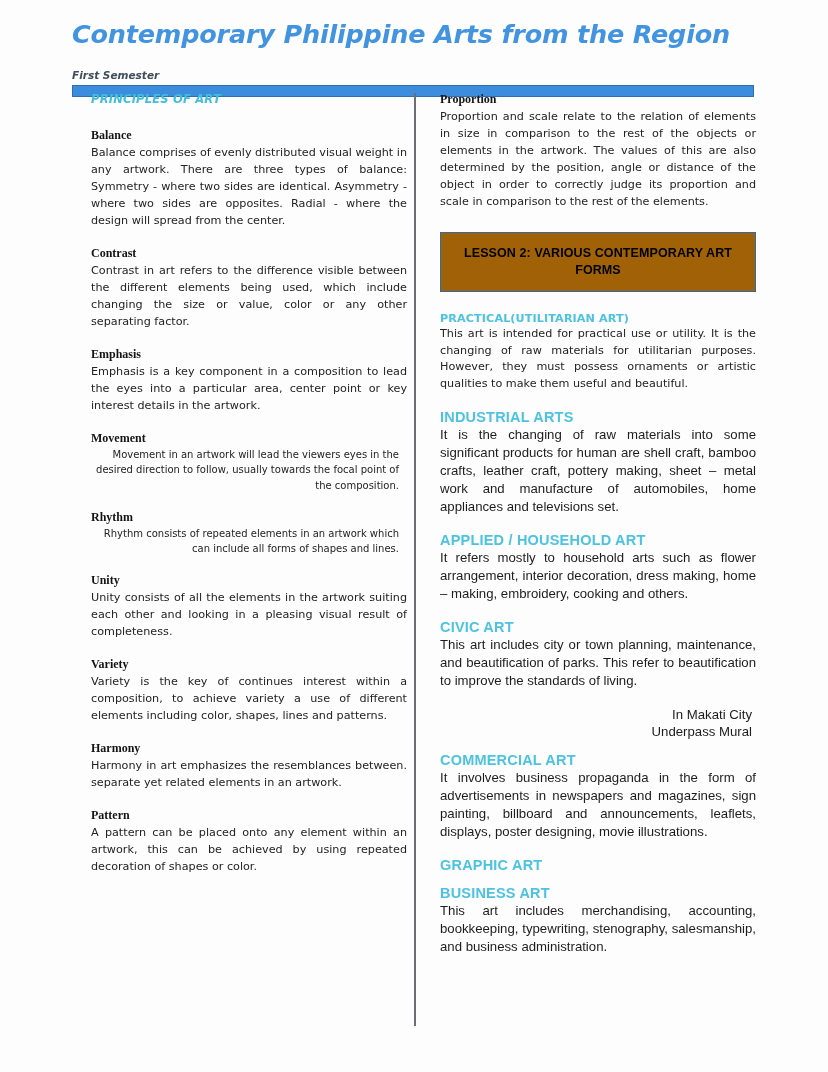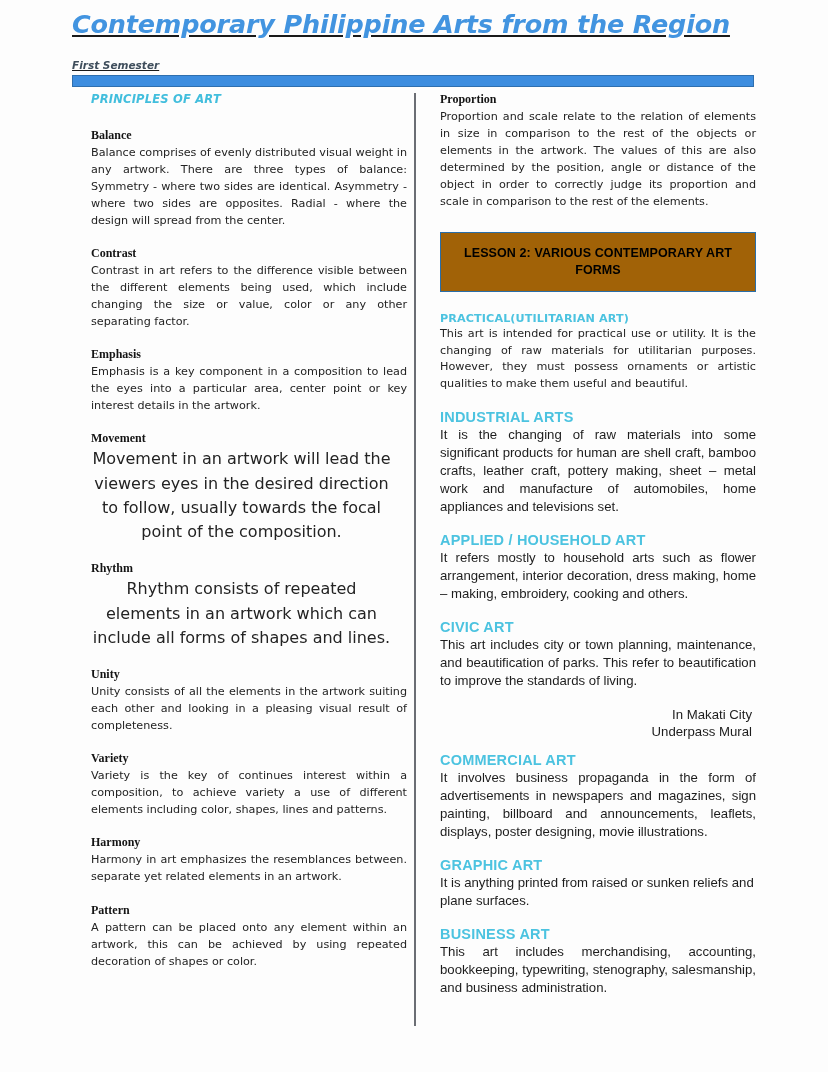--- a/index.html
+++ b/index.html
@@ -21,23 +21,22 @@
     height: 1072px;
     background: #fdfdfd;
     box-sizing: border-box;
     padding: 0;
   }
 
   
   .header {
     position: absolute;
     left: 72px;
-    top: 10px;
+    top: 20px;
     width: 684px;
-    text-decoration: underline;
   }
   .doc-title {
     font-family: "DejaVu Sans", sans-serif;
     font-size: 25.5px;
     font-weight: bold;
     font-style: italic;
     color: #4294e0;
     letter-spacing: -0.2px;
     line-height: 1.15;
     white-space: nowrap;
@@ -103,25 +102,25 @@
   .body-just {
     font-family: "DejaVu Sans", sans-serif;
     font-size: 11.2px;
     color: #232323;
     line-height: 1.52;
     text-align: justify;
     margin: 0 0 17px 0;
   }
   .body-left {
     font-family: "DejaVu Sans", sans-serif;
-    font-size: 16px;
+    font-size: 10px;
     color: #232323;
     line-height: 1.52;
-    text-align: center;
-    margin: 0 15px 17px 0;
+    text-align: right;
+    margin: 0 8px 17px 0;
   }
 
   
   .lesson-banner {
     margin: 22px 0 20px 0;
     background: #a16207;
     border: 1px solid #2a6ea8;
     box-sizing: border-box;
     padding: 12px 14px;
     text-align: center;
@@ -243,20 +242,19 @@
           <div class="af-body-lib">It refers mostly to household arts such as flower arrangement, interior decoration, dress making, home – making, embroidery, cooking and others.</div>
           <div class="af-head-lg">CIVIC ART</div>
           <div class="af-body-lib">This art includes city or town planning, maintenance, and beautification of parks. This refer to beautification to improve the standards of living.</div>
           <div class="caption">
             <div>In Makati City</div>
             <div>Underpass Mural</div>
           </div>
           <div class="af-head-lg">COMMERCIAL ART</div>
           <div class="af-body-lib">It involves business propaganda in the form of advertisements in newspapers and magazines, sign painting, billboard and announcements, leaflets, displays, poster designing, movie illustrations.</div>
           <div class="af-head-lg">GRAPHIC ART</div>
-          <div class="af-body-lib-left">It is anything printed from raised or sunken reliefs and plane surfaces.</div>
           <div class="af-head-lg">BUSINESS ART</div>
           <div class="af-body-lib">This art includes merchandising, accounting, bookkeeping, typewriting, stenography, salesmanship, and business administration.</div>
         </div>
     </div>
 
   </div>
 </div>
 
 </body></html>

